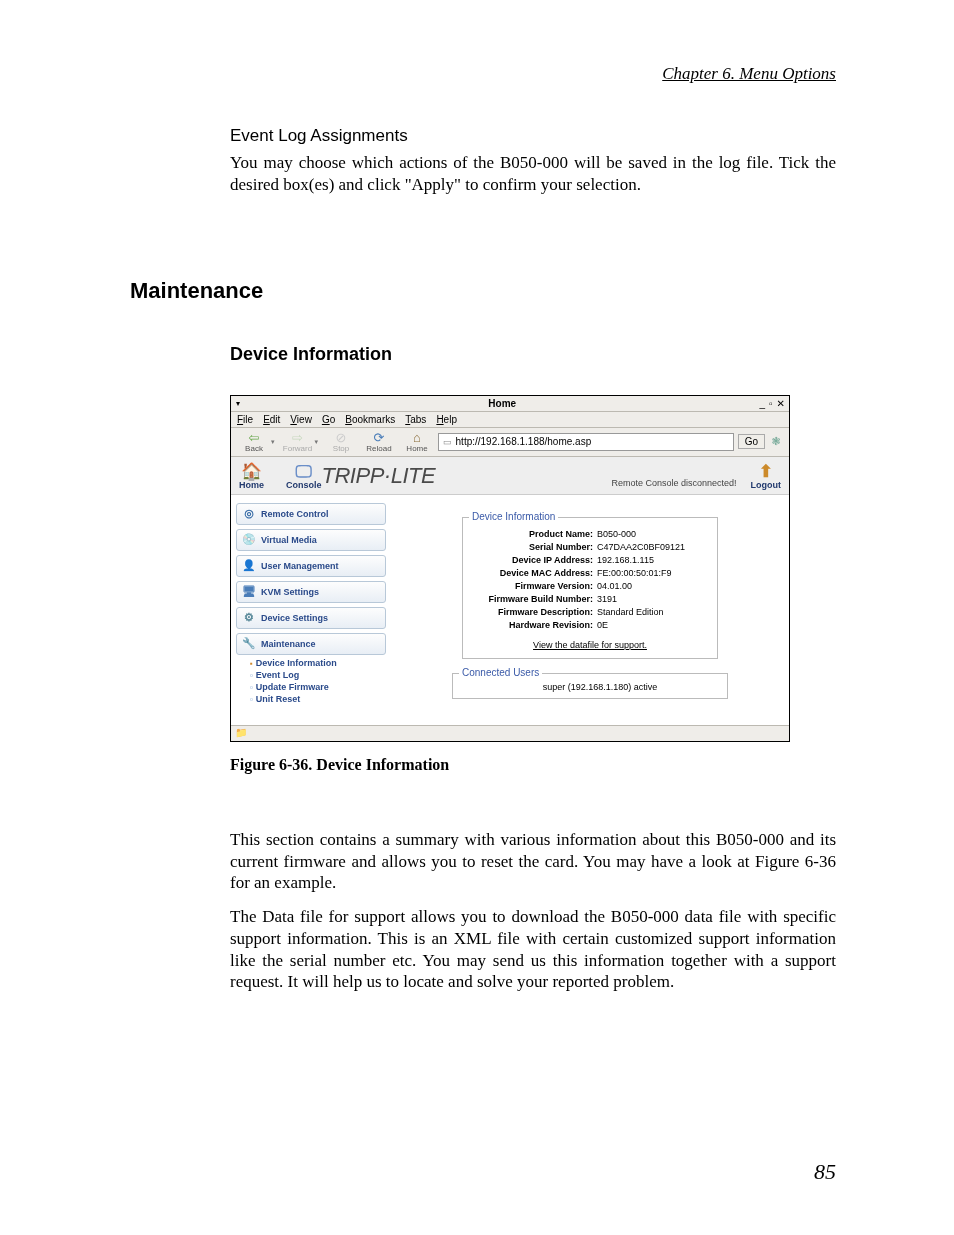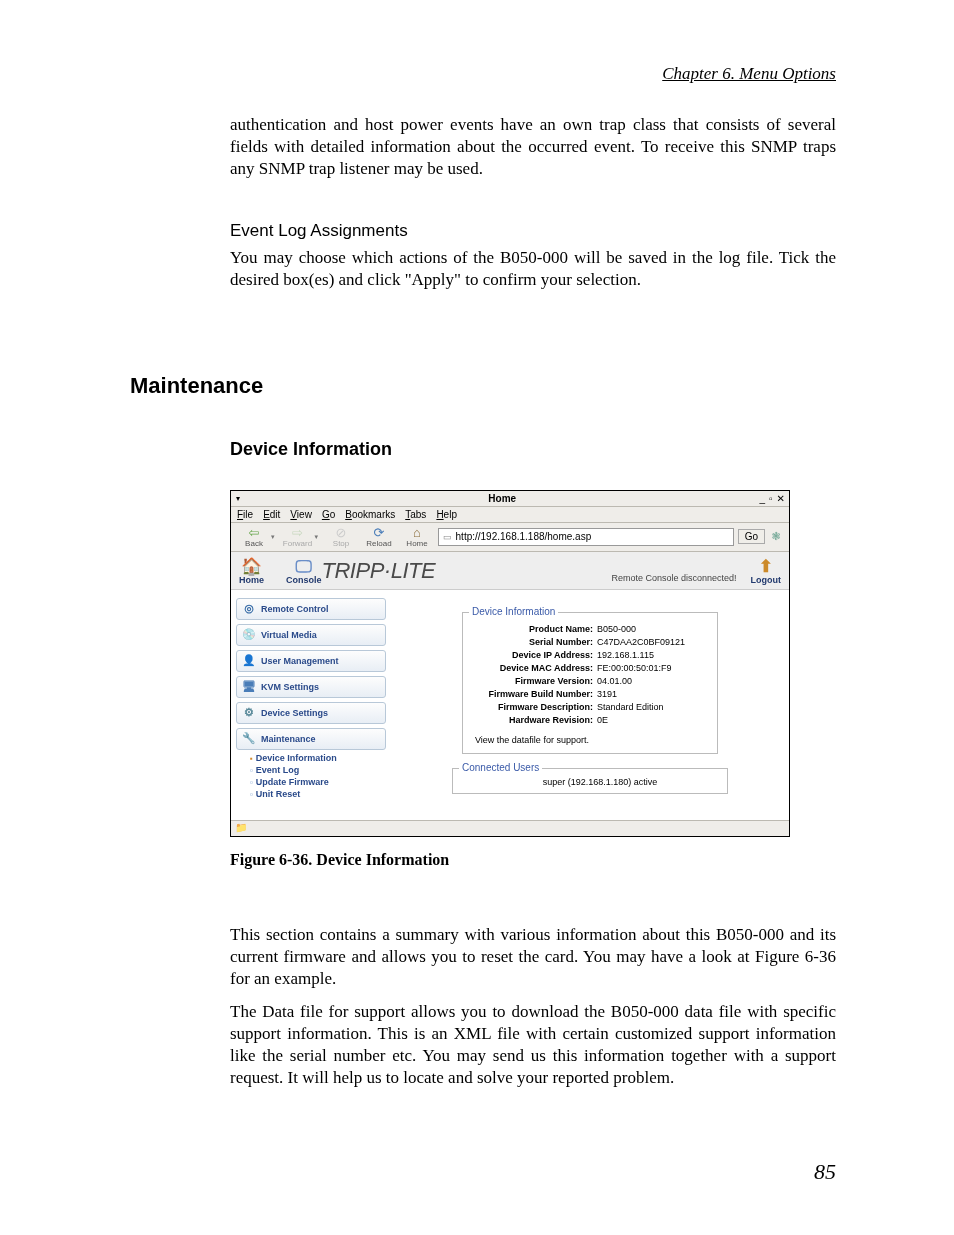--- a/index.html
+++ b/index.html
@@ -260,42 +260,43 @@
     line-height: 1.45;
   }
   .info-row .lbl {
     width: 118px;
     text-align: right;
     font-weight: bold;
     padding-right: 4px;
   }
   .info-row .val { flex:1; text-align:left; }
   .support-link {
+    text-align: center;
     font-size: 9px;
     margin-top: 8px;
+    text-decoration: underline;
     color: #000;
   }
   .user-row { text-align:center; font-size:9px; }
   .statusbar {
     background: #efede9;
     border-top: 1px solid #bcb9b1;
     height: 13px;
     padding: 1px 4px;
     font-size: 10px;
     color: #b08030;
   }
 </style>
 </head>
 <body>
 
 <div class="page">
 
   <div class="chapter-header">Chapter 6. Menu Options</div>
 
-  <p class="body-text">authentication and host power events have an own trap class that consists of several fields with detailed information about the occurred event. To receive this SNMP traps any SNMP trap listener may be used.</p>
 
   <div class="h3-bold">Event Log Assignments</div>
   <p class="body-text">You may choose which actions of the B050-000 will be saved in the log file. Tick the desired box(es) and click "Apply" to confirm your selection.</p>
 
   <div class="h1-main">Maintenance</div>
 
   <div class="h2-sub">Device Information</div>
 
   <div class="figure-wrap">
     <div class="browser-window">

